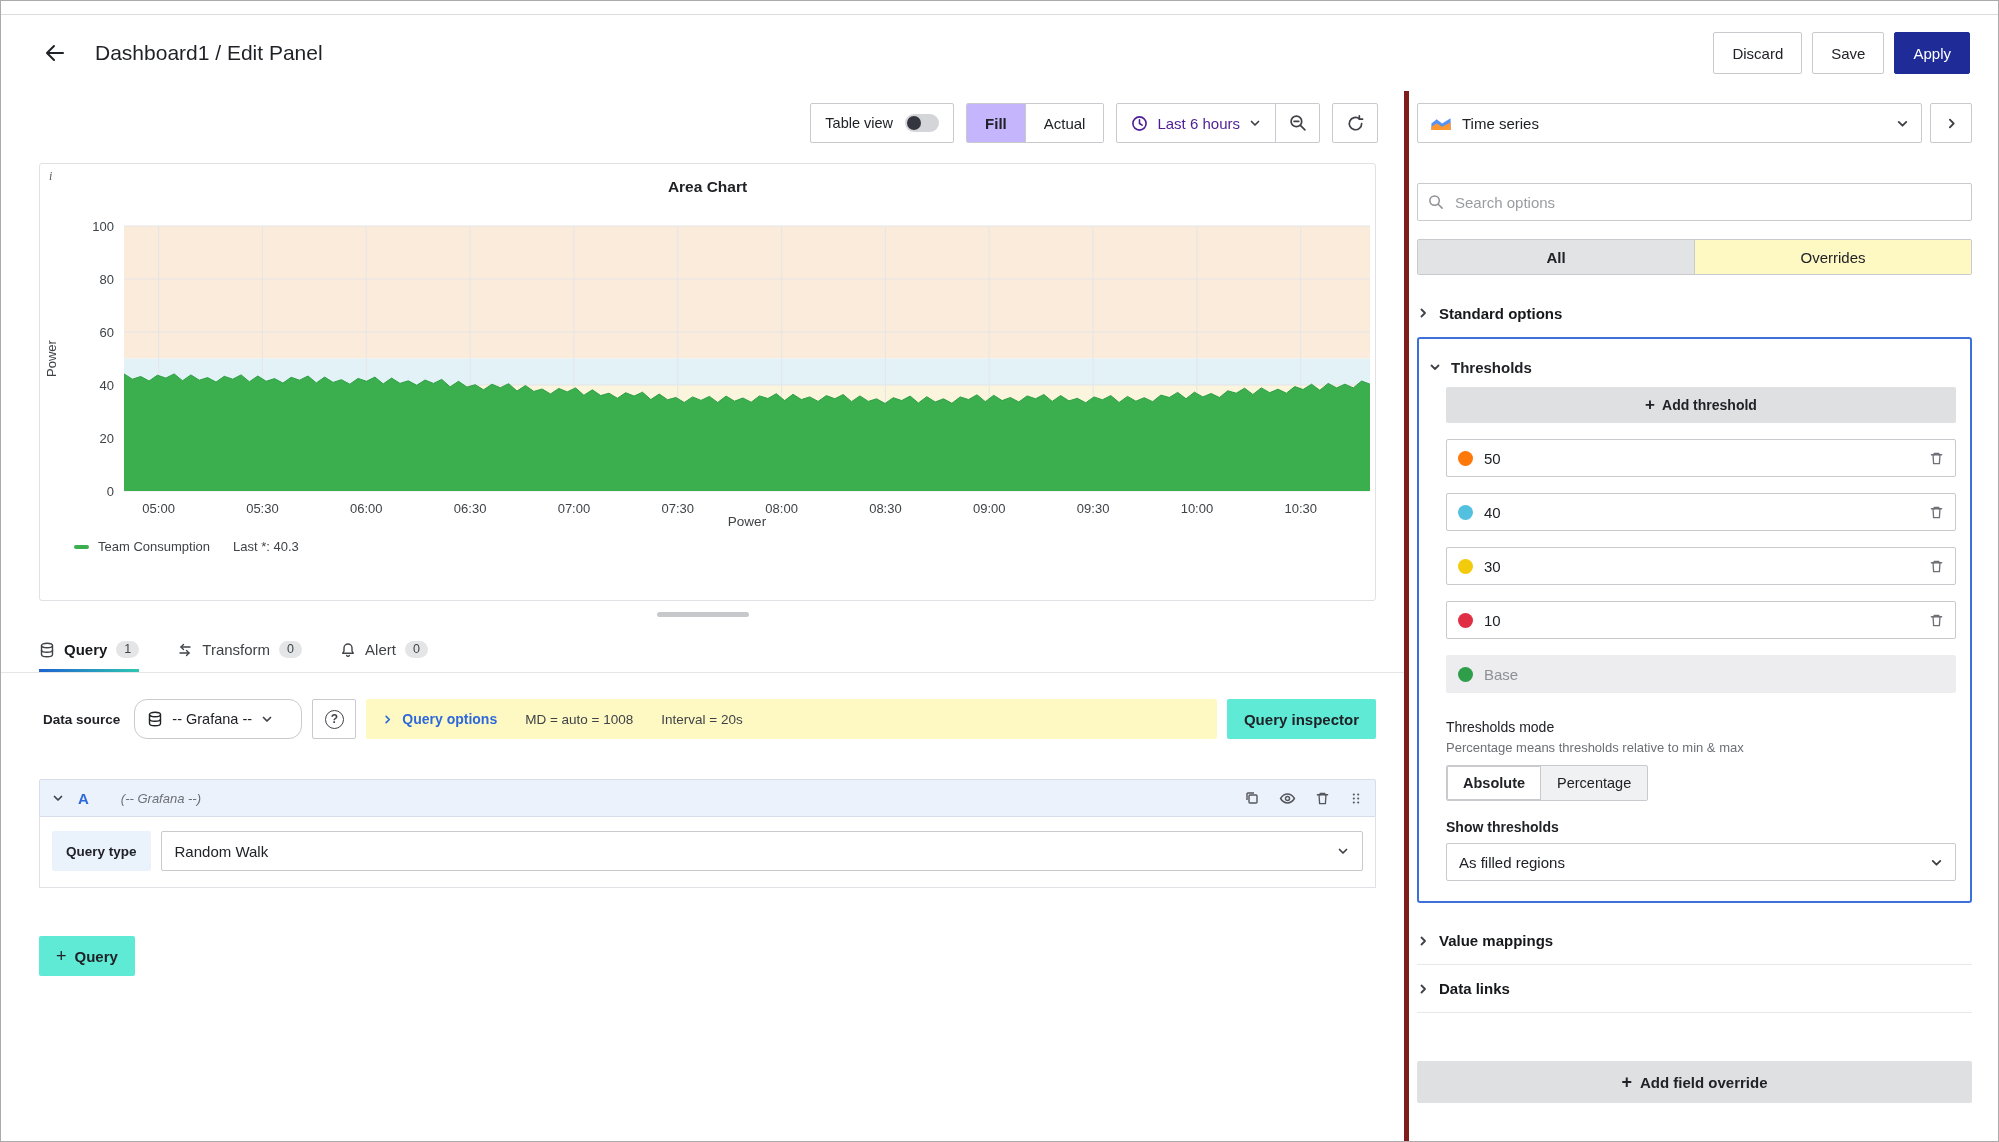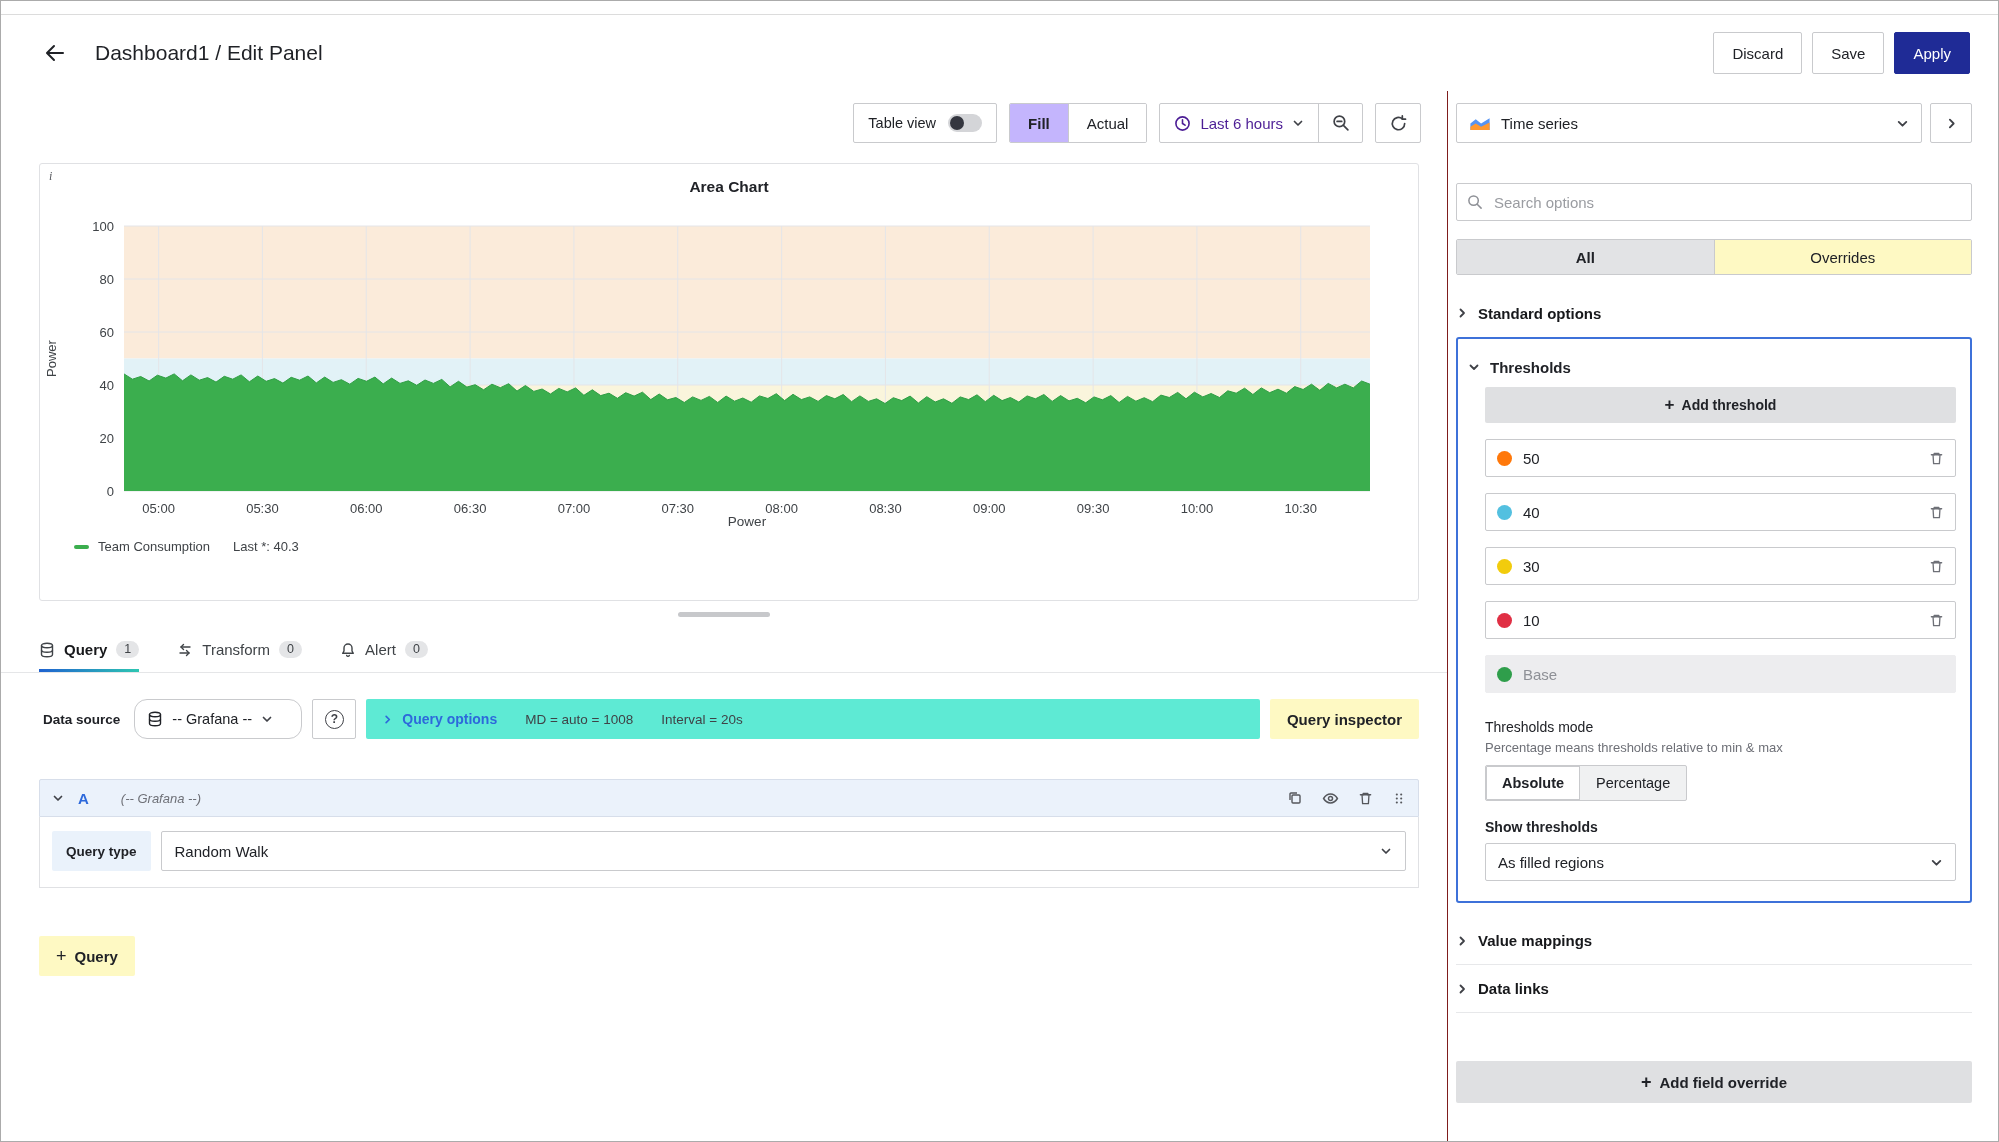--- a/index.html
+++ b/index.html
@@ -14,21 +14,21 @@
   .page-title { font-size:21px; font-weight:500; color:#1f2126; }
   .hspacer { flex:1; }
   .hbtn { height:42px; padding:0 18px; background:#fff; border:1px solid #c9cacd; border-radius:2px;
           font-family:inherit; font-size:15px; font-weight:500; color:#202227; cursor:pointer; }
   .hbtn.primary { background:var(--apply-bg,#1f2b96); border-color:var(--apply-bg,#1f2b96); color:#fff; }
   .hdr-btns { display:flex; gap:10px; }
 
   
   .body { display:flex; height:1052px; }
   .main { flex:1; min-width:0; }
-  .sidebar { width:551px; border-left:1px solid #7f1d1d; padding:0 26px 16px 8px; }
+  .sidebar { width:594px; border-left:5px solid #7f1d1d; padding:0 26px 16px 8px; }
 
   
   .main-toolbar { height:64px; display:flex; align-items:center; justify-content:flex-end; padding-right:26px; gap:12px;padding-left:16px; }
   .tool-group { height:40px; border:1px solid #c9cacd; border-radius:2px; background:#fff; display:flex; align-items:center; }
   .tableview { padding:0 14px; gap:12px; }
   .tool-label { font-size:14.5px; font-weight:500; }
   .toggle { width:34px; height:18px; background:#d4d5d8; border-radius:10px; position:relative; display:inline-block; cursor:pointer; }
   .toggle .knob { position:absolute; left:2px; top:2px; width:14px; height:14px; border-radius:50%; background:#34363f; }
   .seg { overflow:hidden; }
   .seg-btn { height:38px; border:none; background:#fff; padding:0 18px; font-family:inherit; font-size:15px; color:#202227; cursor:pointer; }
@@ -65,24 +65,24 @@
   .count-badge { background:#e4e5e7; color:#3f4347; border-radius:9px; font-size:12.5px; padding:2px 8px; line-height:1; }
 
   
   .query-section { padding:26px 28px 0 38px; }
   .ds-row { display:flex; align-items:center; gap:10px; height:40px; }
   .ds-label { font-size:13.5px; font-weight:700; padding:0 4px; }
   .ds-select { height:40px; border:1px solid #c9cacd; border-radius:13px; display:flex; align-items:center; gap:9px; padding:0 12px; background:#fff; cursor:pointer; min-width:168px; }
   .ds-select .ds-name { font-size:14.5px; }
   .help-btn { width:44px; height:40px; border:1px solid #c9cacd; border-radius:2px; background:#fff; display:flex; align-items:center; justify-content:center; cursor:pointer; color:#3f4147; }
   .q-circ { width:19px; height:19px; border:1.6px solid #3f4147; border-radius:50%; display:flex; align-items:center; justify-content:center; font-size:12px; font-weight:700; }
-  .options-bar { flex:1; height:40px; background:#5eead4; border-radius:2px; display:flex; align-items:center; gap:28px; padding:0 16px; }
+  .options-bar { flex:1; height:40px; background:#fef9c3; border-radius:2px; display:flex; align-items:center; gap:28px; padding:0 16px; }
   .qo-link { display:flex; align-items:center; gap:9px; color:var(--accent-blue,#2d69db); font-size:14px; font-weight:600; cursor:pointer; }
   .qo-meta { font-size:13.5px; color:#3f4347; }
-  .gray-btn { height:40px; background:#fef9c3; border:none; border-radius:2px; padding:0 17px; font-family:inherit; font-size:15px; font-weight:600; color:#202227; cursor:pointer; display:inline-flex; align-items:center; gap:8px; }
+  .gray-btn { height:40px; background:#5eead4; border:none; border-radius:2px; padding:0 17px; font-family:inherit; font-size:15px; font-weight:600; color:#202227; cursor:pointer; display:inline-flex; align-items:center; gap:8px; }
 
   .query-card { margin-top:40px; }
   .qa-header { height:38px; background:#ebf2fb; border:1px solid #d7deea; border-radius:2px 2px 0 0; display:flex; align-items:center; gap:14px; padding:0 12px; }
   .qa-ref { color:var(--accent-blue,#2d69db); font-weight:700; font-size:15px; }
   .qa-hint { font-style:italic; font-size:13px; color:#6e7077; margin-left:18px; }
   .qa-icons { display:flex; align-items:center; gap:19px; color:#55575c; }
   .qa-icons .icn { cursor:pointer; }
   .qa-body { border:1px solid #e0e1e4; border-top:none; padding:14px 12px 16px; display:flex; gap:10px; background:#fff; }
   .qt-label { background:#eaf2fb; border-radius:2px; display:flex; align-items:center; padding:0 14px; height:40px; font-size:13.5px; font-weight:600; }
   .qt-select { flex:1; height:40px; border:1px solid #c9cacd; border-radius:2px; display:flex; align-items:center; padding:0 13px; font-size:15px; cursor:pointer; background:#fff; }

